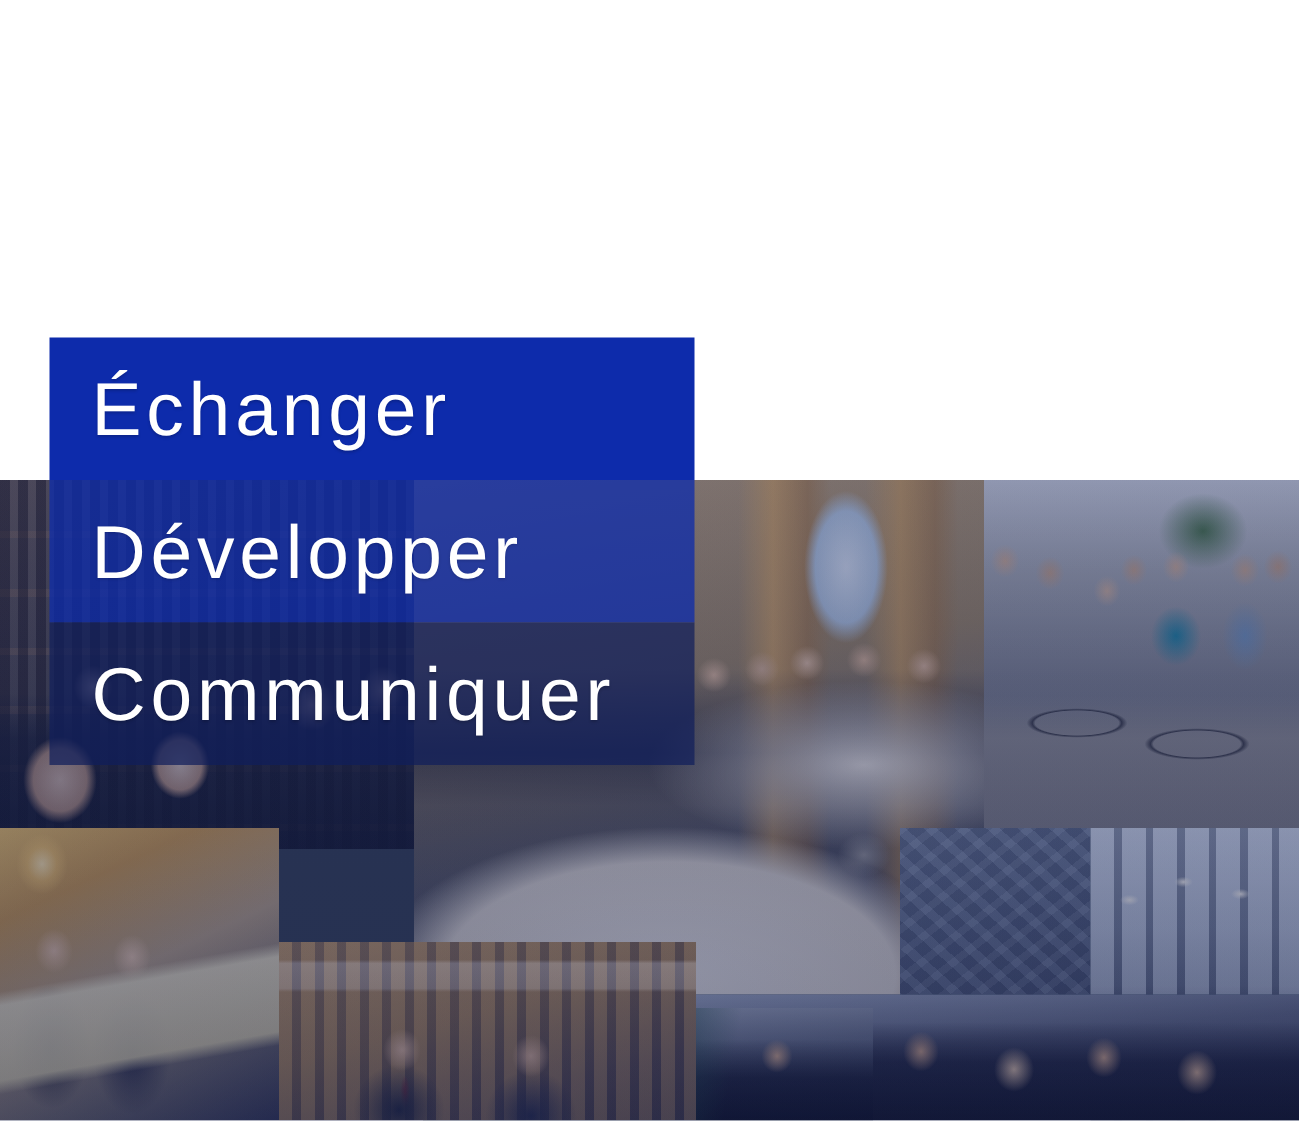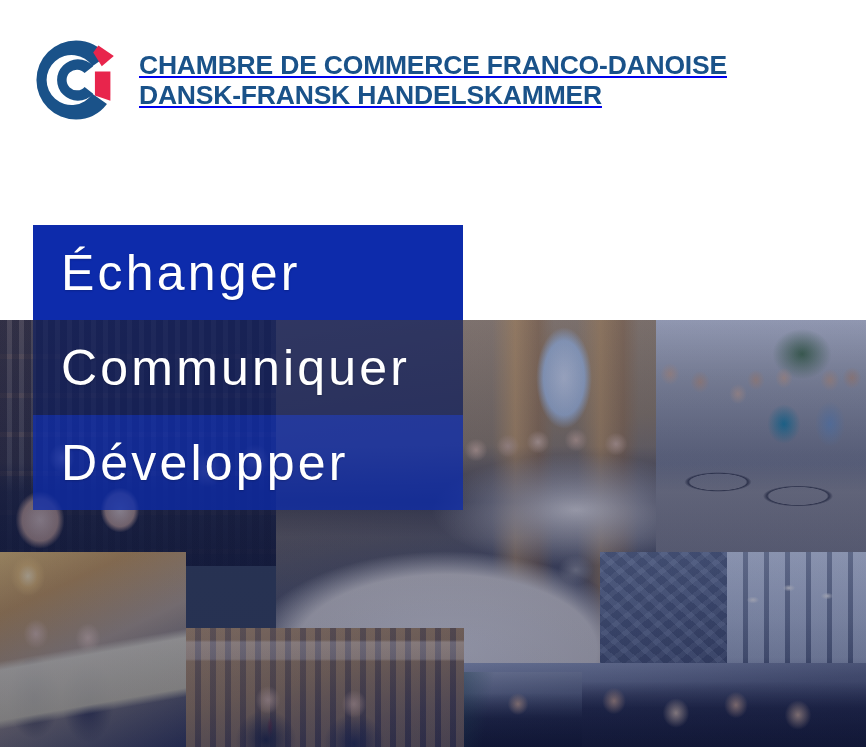--- a/index.html
+++ b/index.html
@@ -349,52 +349,20 @@
     line-height: 1;
     white-space: nowrap;
     text-shadow: 0 1px 2px rgba(0,0,0,0.18);
   }
 </style>
 </head>
 <body>
 
 <div id="page">
 
-  <header id="header">
-    <a id="logo-block" href="#">
-
-      <svg id="logo-mark" viewBox="0 0 100 100" aria-hidden="true">
-
-        <path d="M50 4
-                 A46 46 0 1 0 50 96
-                 A46 46 0 0 0 86 78
-                 L69 66
-                 A29 29 0 1 1 69 34
-                 L86 22
-                 A46 46 0 0 0 50 4 Z" fill="#1a5289"></path>
-
-        <path d="M52 26
-                 A24 24 0 1 0 52 74
-                 A24 24 0 0 0 70 66
-                 L60 58
-                 A12 12 0 1 1 60 42
-                 L70 34
-                 A24 24 0 0 0 52 26 Z" fill="#1a5289"></path>
-
-        <path d="M76 10 L94 22 L80 34 L70 18 Z" fill="#e8254c"></path>
-
-        <path d="M72 40 L90 40 L90 74 L72 68 Z" fill="#e8254c"></path>
-      </svg>
-
-      <span id="logo-wordmark">
-        <span class="wordmark-line">CHAMBRE DE COMMERCE FRANCO-DANOISE</span>
-        <span class="wordmark-line">DANSK-FRANSK HANDELSKAMMER</span>
-      </span>
-    </a>
-  </header>
 
   <div id="collage">
 
     <div class="tile" id="tile-dinner-wine">
       <div class="scene"></div>
       <div class="tint"></div>
     </div>
 
     <div class="tile" id="tile-banquet">
       <div class="scene"></div>
@@ -439,25 +407,25 @@
     <div id="collage-cast"></div>
   </div>
 
   <div id="slogan-panel">
 
     <div class="slogan-band" id="band-echanger">
       <div class="band-bg"></div>
       <span class="slogan-text">Échanger</span>
     </div>
 
+    <div class="slogan-band" id="band-developper">
+      <div class="band-bg"></div>
+      <span class="slogan-text">Développer</span>
+    </div>
+
     <div class="slogan-band" id="band-communiquer">
       <div class="band-bg"></div>
       <span class="slogan-text">Communiquer</span>
     </div>
 
-    <div class="slogan-band" id="band-developper">
-      <div class="band-bg"></div>
-      <span class="slogan-text">Développer</span>
-    </div>
-
   </div>
 
 </div>
 
 </body></html>

